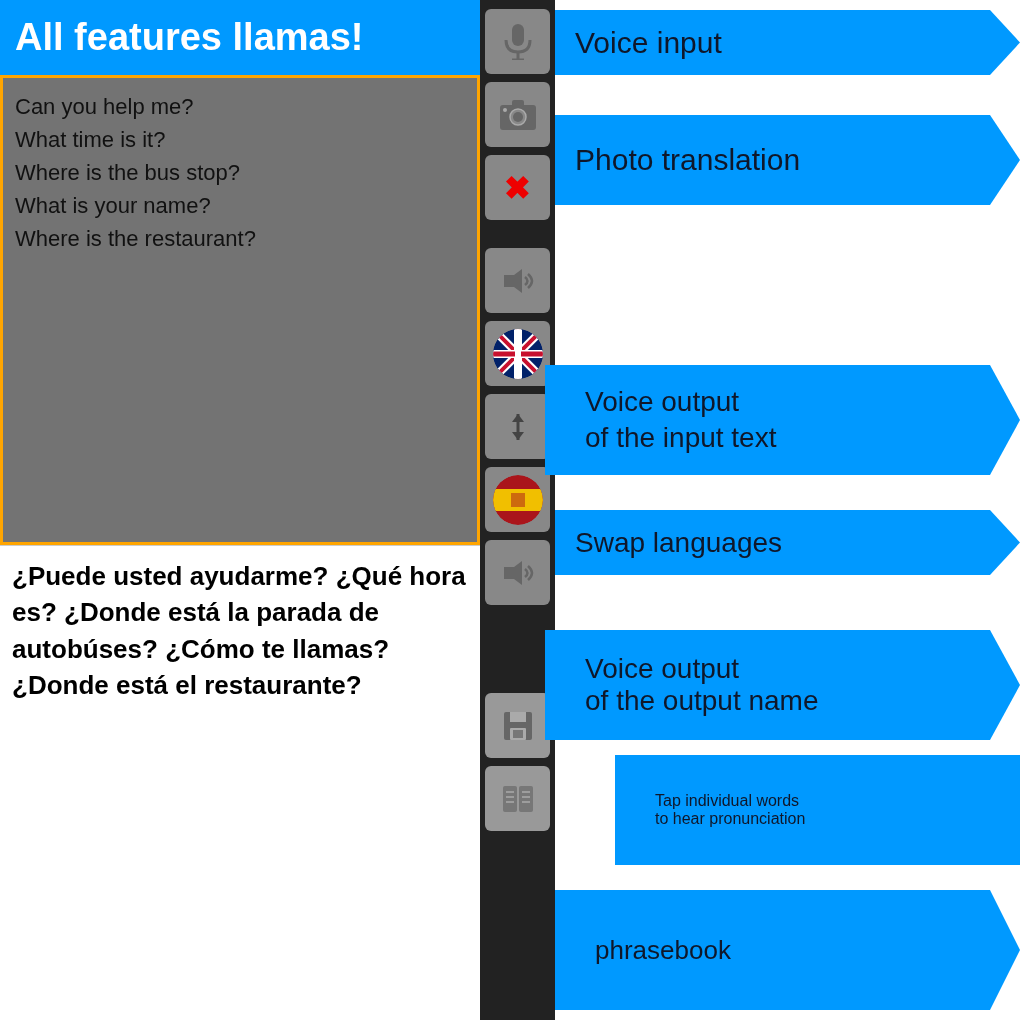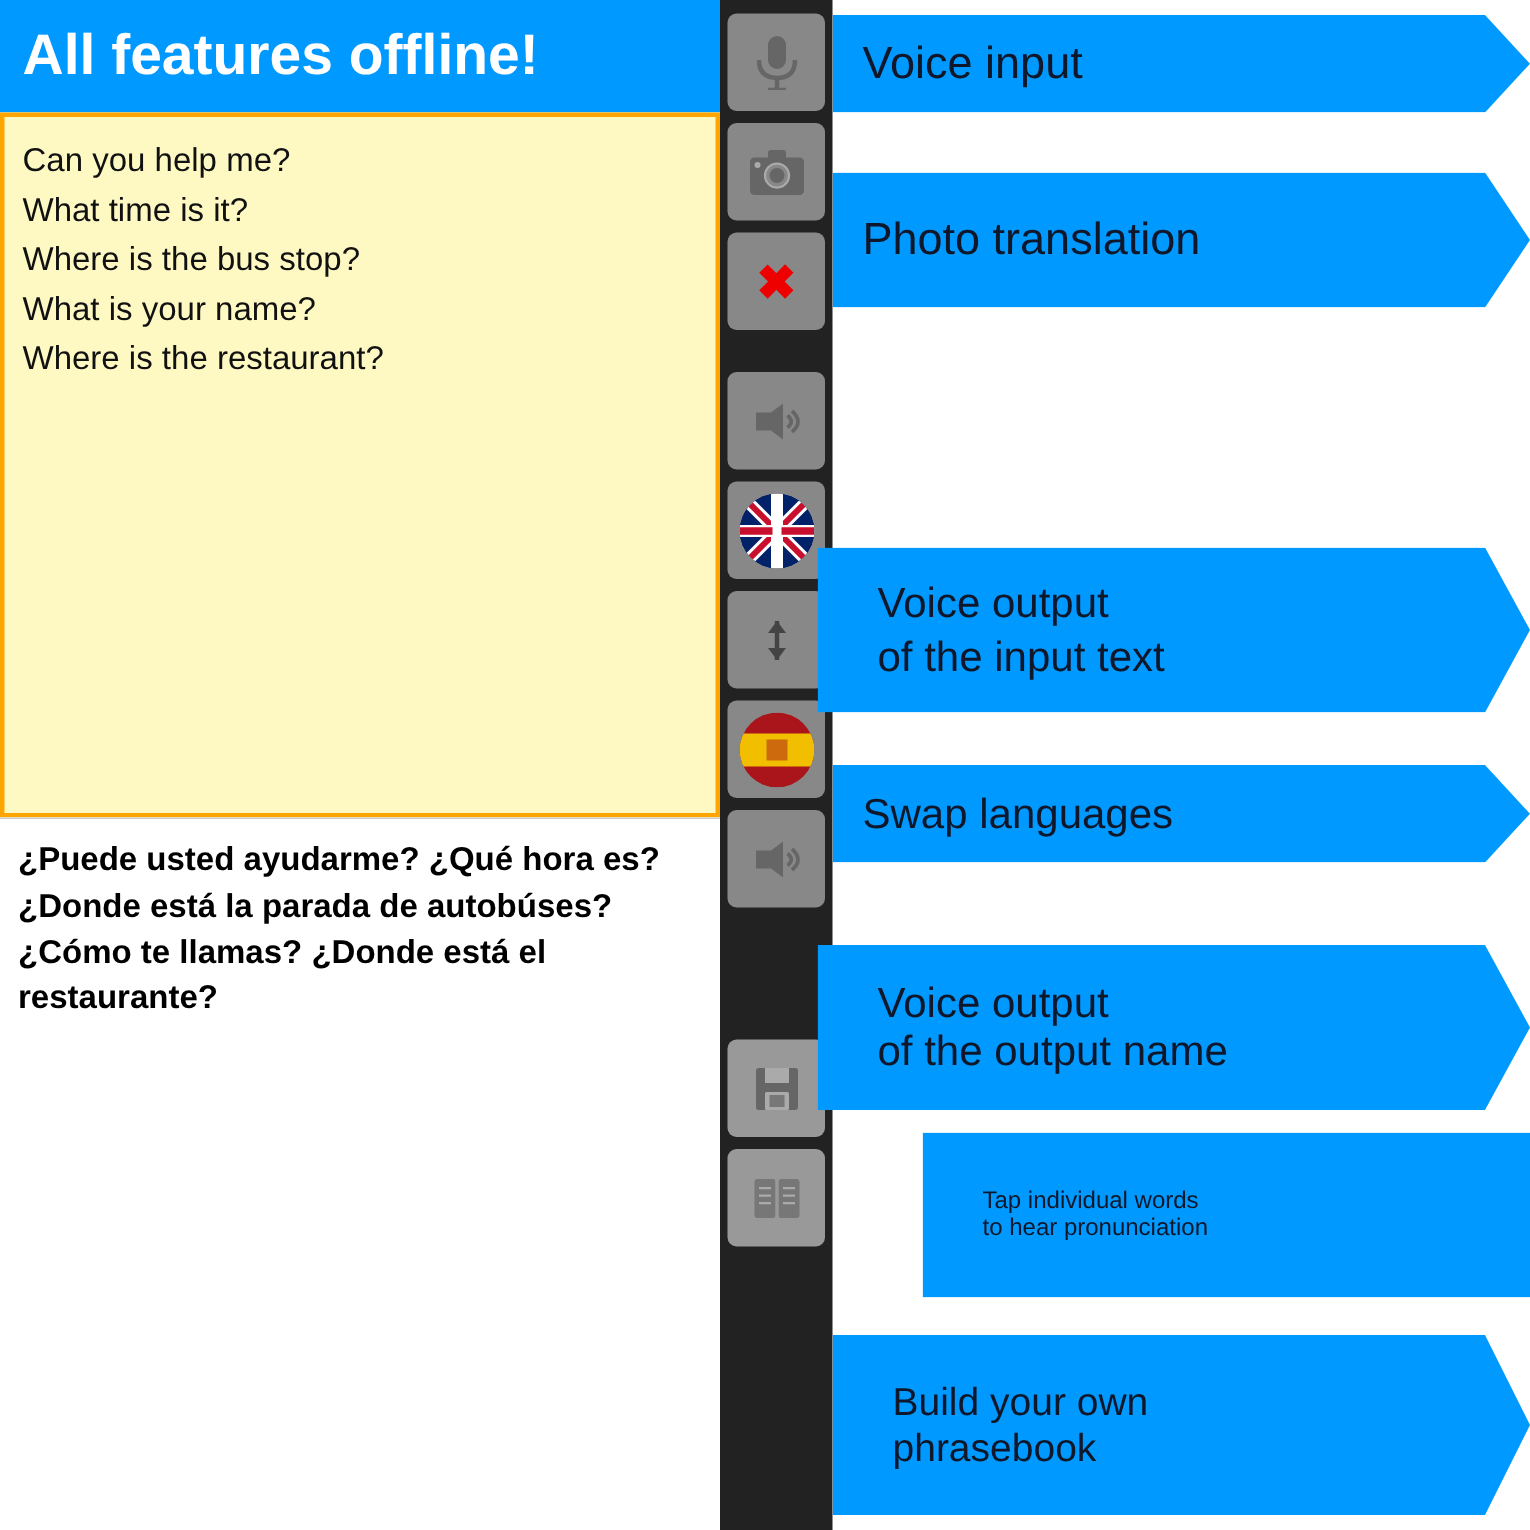--- a/index.html
+++ b/index.html
@@ -29,21 +29,21 @@
       font-weight: bold;
     }
 
     
     #input-area {
       position: absolute;
       top: 75px;
       left: 0;
       width: 480px;
       height: 470px;
-      background: #fef9c3;
+      background: #737373;
       border: 3px solid orange;
       padding: 12px;
     }
     #input-text {
       font-size: 22px;
       color: #111;
       line-height: 1.5;
     }
 
     
@@ -51,21 +51,21 @@
       position: absolute;
       top: 545px;
       left: 0;
       width: 480px;
       height: 475px;
       background: #fff;
       padding: 12px;
       border-top: 1px solid #ccc;
     }
     #output-text {
-      font-size: 22px;
+      font-size: 26px;
       font-weight: bold;
       color: #000;
       line-height: 1.4;
     }
 
     
     #toolbar {
       position: absolute;
       top: 0;
       left: 480px;
@@ -142,21 +142,21 @@
       padding-right: 30px;
       font-size: 26px;
       font-weight: normal;
       clip-path: polygon(0 0, calc(100% - 30px) 0, 100% 50%, calc(100% - 30px) 100%, 0 100%);
     }
   </style>
 </head>
 <body>
 
 <div id="header">
-  <span>All features offline!</span>
+  <span>All features llamas!</span>
 </div>
 
 <div id="input-area">
   <div id="input-text" style="white-space: pre-line;">Can you help me?
 What time is it?
 Where is the bus stop?
 What is your name?
 Where is the restaurant?</div>
 </div>
 
@@ -314,16 +314,15 @@
 
 <div class="arrow-label" style="top: 755px; left: 615px; width: 482px; height: 110px; font-size:16px; display:flex; align-items:center; flex-direction:column; justify-content:center; clip-path: polygon(0 0, calc(100% - 30px) 0, 100% 50%, calc(100% - 30px) 100%, 0 100%);">
   <div style="text-align:left; width:100%; padding-left:20px;">
     <div>Tap individual words</div>
     <div>to hear pronunciation</div>
   </div>
 </div>
 
 <div class="arrow-label" style="top: 890px; left: 555px; width: 465px; height: 120px; font-size:26px; display:flex; align-items:center; flex-direction:column; justify-content:center; clip-path: polygon(0 0, calc(100% - 30px) 0, 100% 50%, calc(100% - 30px) 100%, 0 100%);">
   <div style="text-align:left; width:100%; padding-left:20px;">
-    <div>Build your own</div>
     <div>phrasebook</div>
   </div>
 </div>
 
 </body></html>

